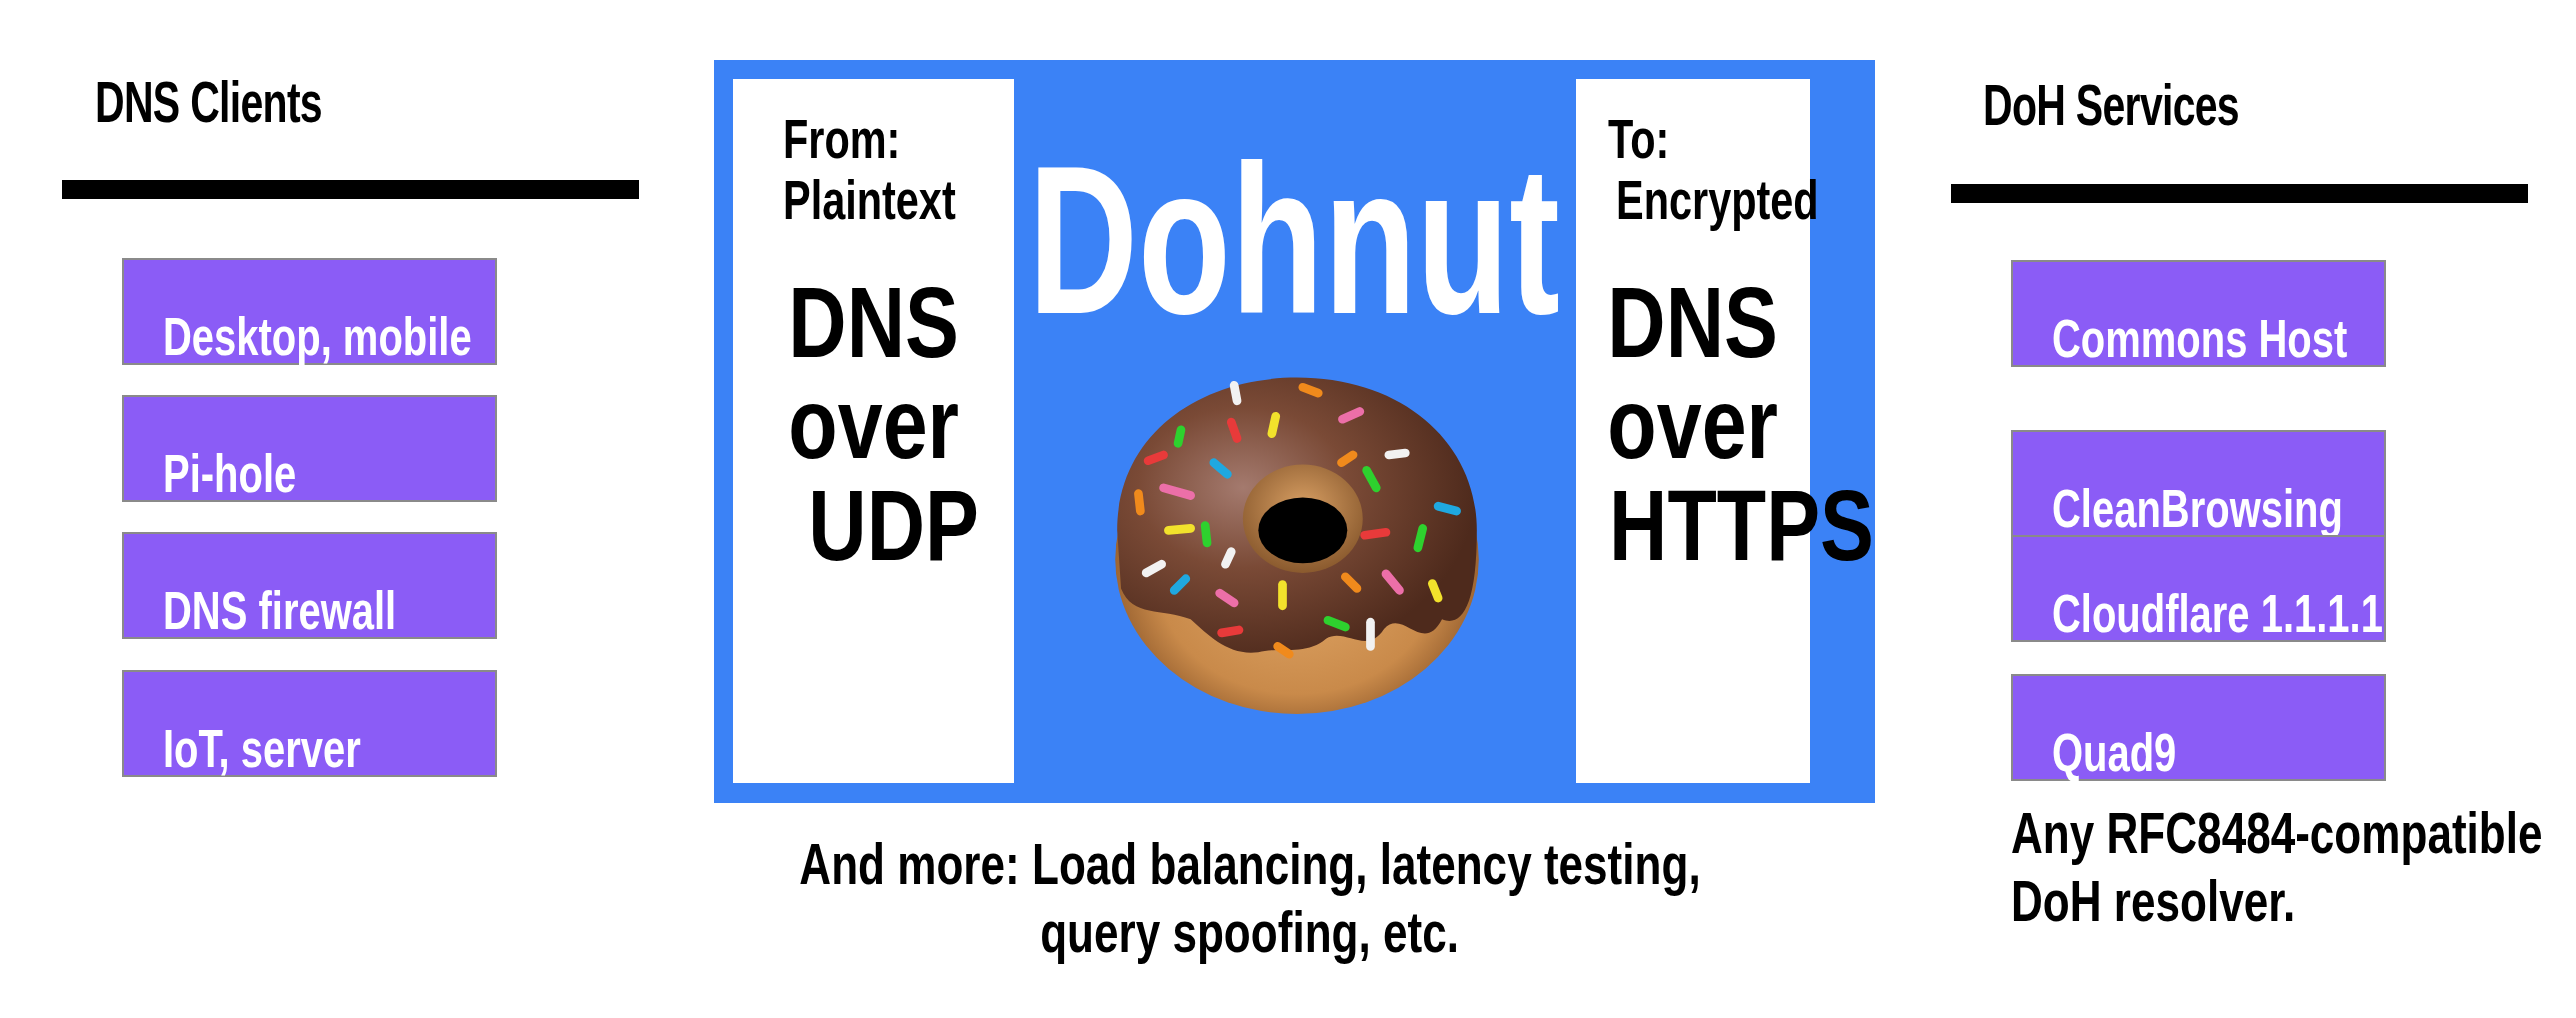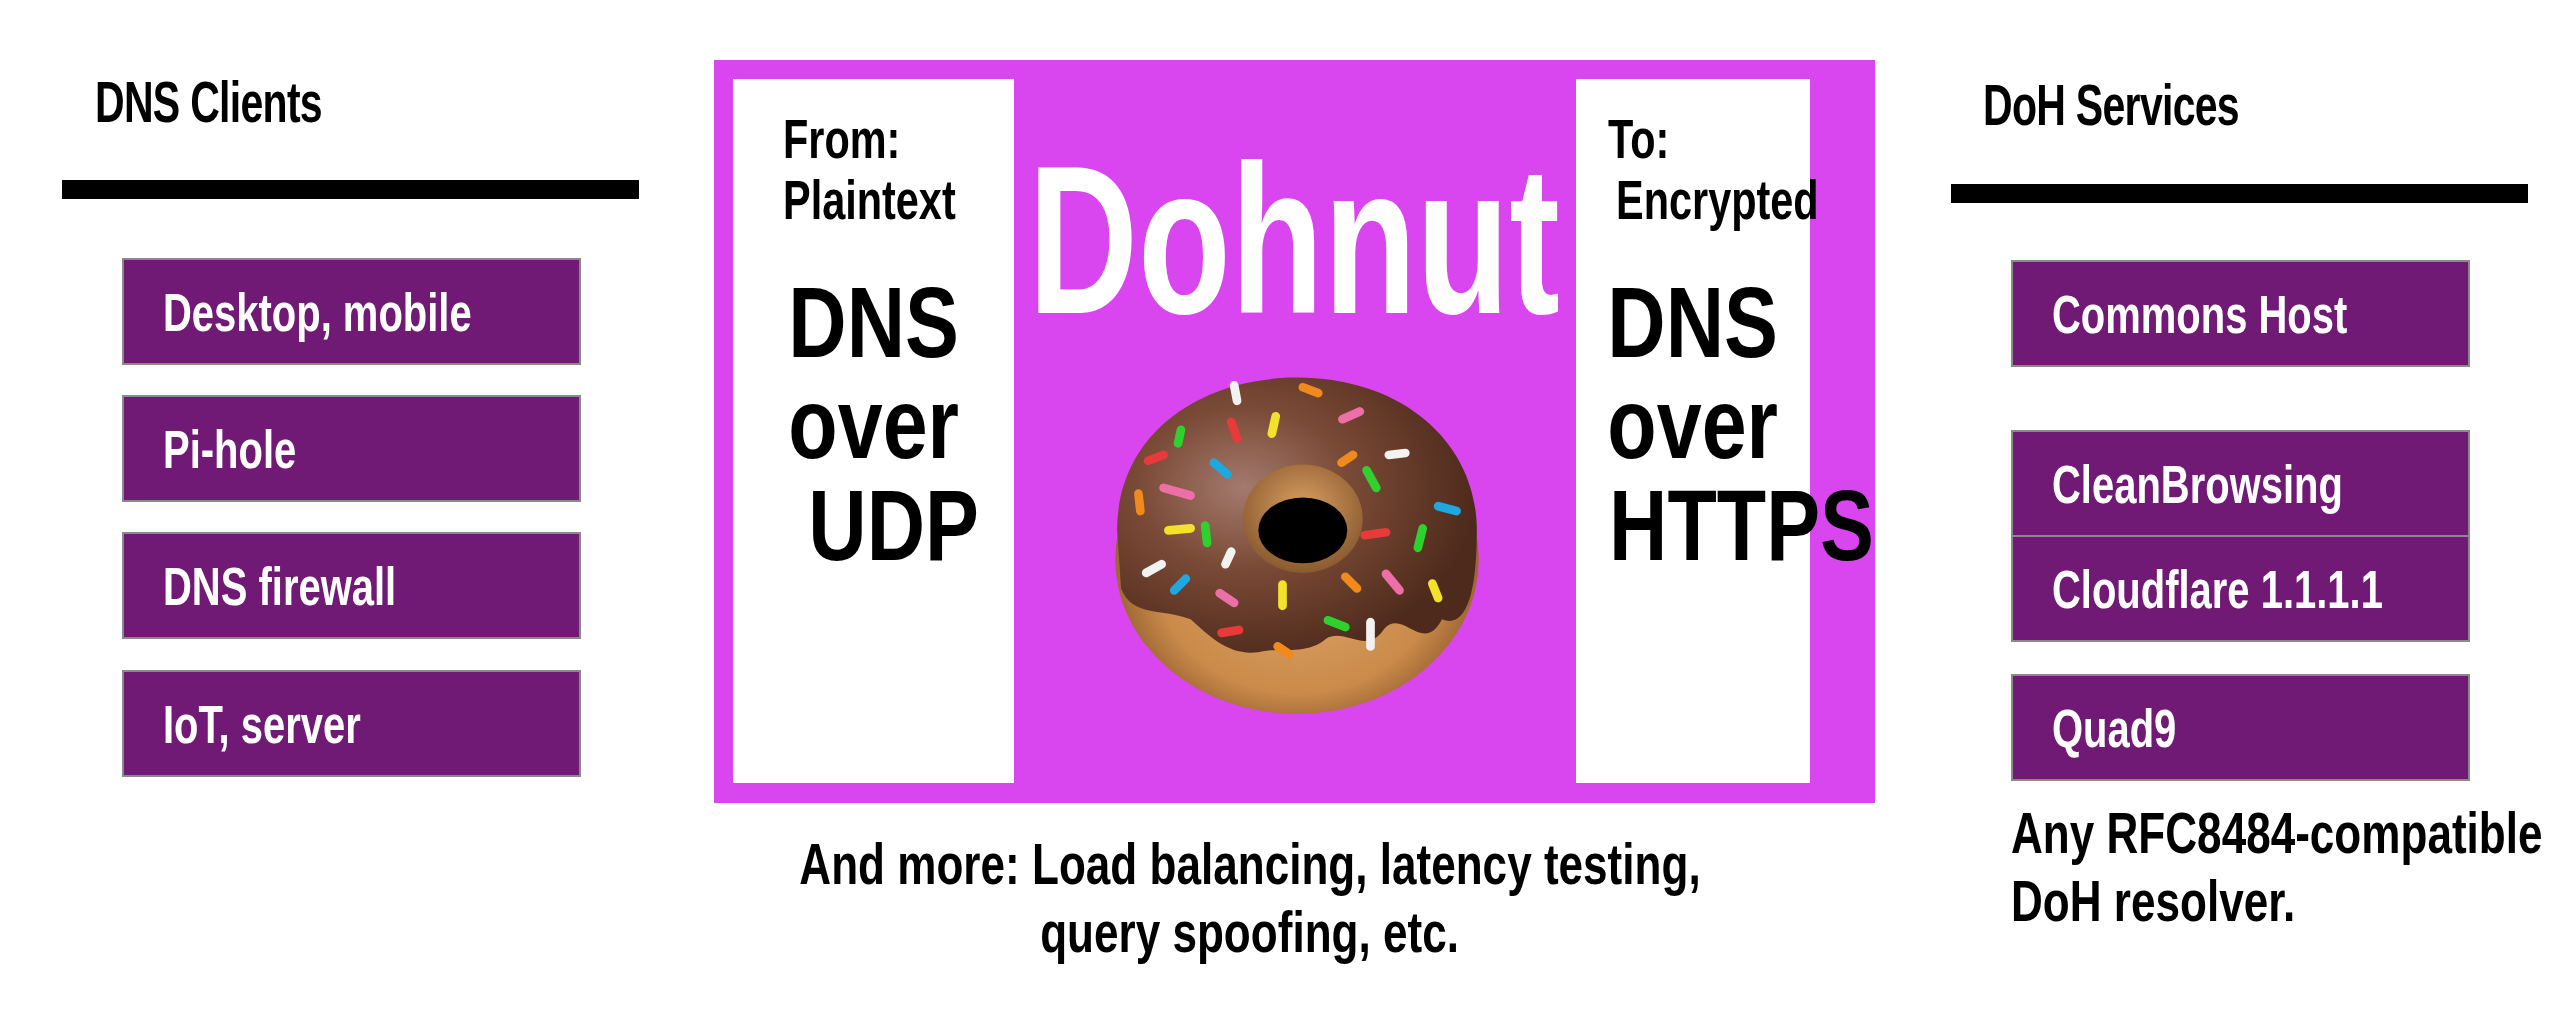--- a/index.html
+++ b/index.html
@@ -6,27 +6,27 @@
   html, body { width:2576px; height:1018px; background:#ffffff; overflow:hidden; }
   body { position:relative; font-family:"Liberation Sans", "DejaVu Sans", sans-serif; color:#000; }
   .abs { position:absolute; }
   .cond { display:inline-block; transform-origin:0 0; font-weight:700; white-space:nowrap; }
 
   .col-title { font-size:57px; line-height:1; letter-spacing:-1px; }
   .col-title .cond { transform:scaleX(0.72); }
   .rule { background:#000; height:19.4px; }
 
   .box {
-    position:absolute; background:#701a75; border:2.9px solid #8a8a8a;
-    width:459px; height:107px; display:flex; align-items:center;
+    position:absolute; background:#8b5cf6; border:2.9px solid #8a8a8a;
+    width:375px; height:107px; display:flex; align-items:flex-end;
   }
   .box .label { color:#fff; font-size:54px; line-height:1; margin-left:39px; }
   .box .label .cond { transform:scaleX(0.74); }
 
-  .panel { position:absolute; left:714px; top:60px; width:1161px; height:743px; background:#d946ef; }
+  .panel { position:absolute; left:714px; top:60px; width:1161px; height:743px; background:#3b82f6; }
   .side { position:absolute; top:19.4px; width:281px; height:704px; background:#fff; }
   .side.left { left:19.4px; }
   .side.right { left:862px; width:234px; }
   .side .small { position:absolute; left:50px; font-size:56px; line-height:61px; }
   .side .small .cond { transform:scaleX(0.74); }
   .side .big { position:absolute; left:0; width:100%; text-align:center; font-size:101px; line-height:102px; }
   .side .big .cond { transform:scaleX(0.80); transform-origin:50% 0; }
 
   .title { position:absolute; left:0; top:75px; width:1161px; text-align:center; color:#fff; font-size:211px; line-height:1; }
   .title .cond { transform:scaleX(0.72); transform-origin:50% 0; }

